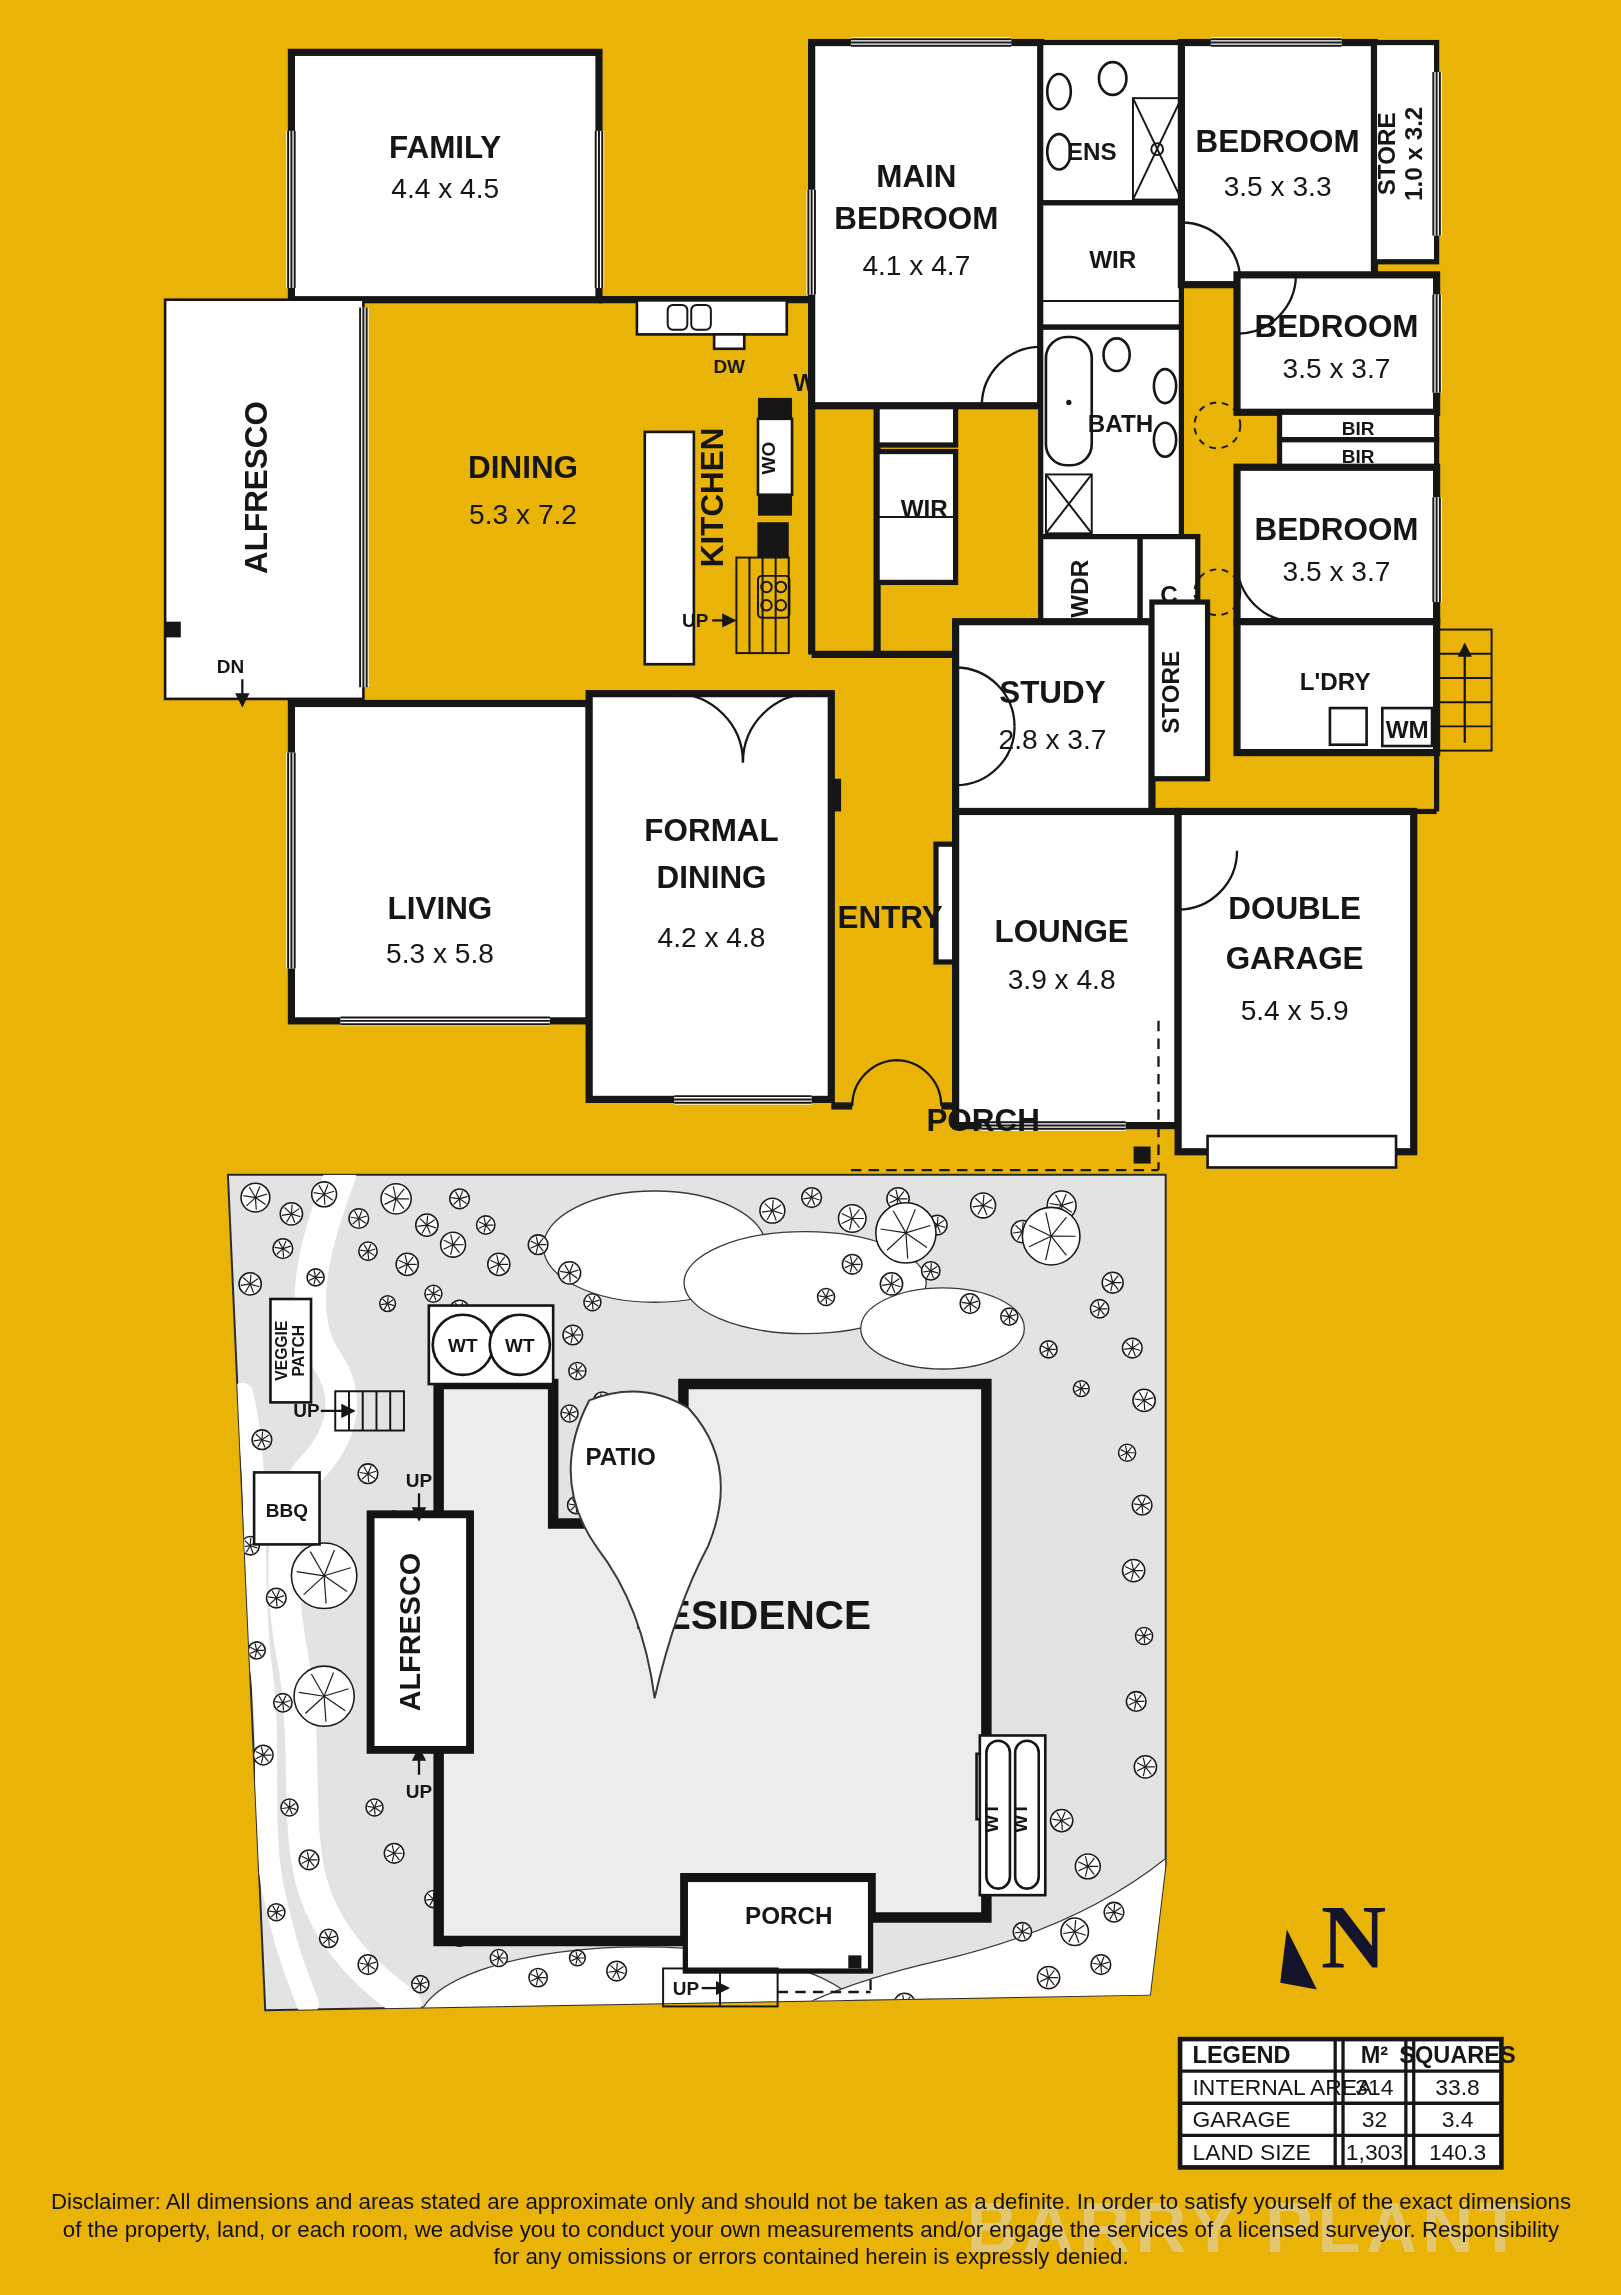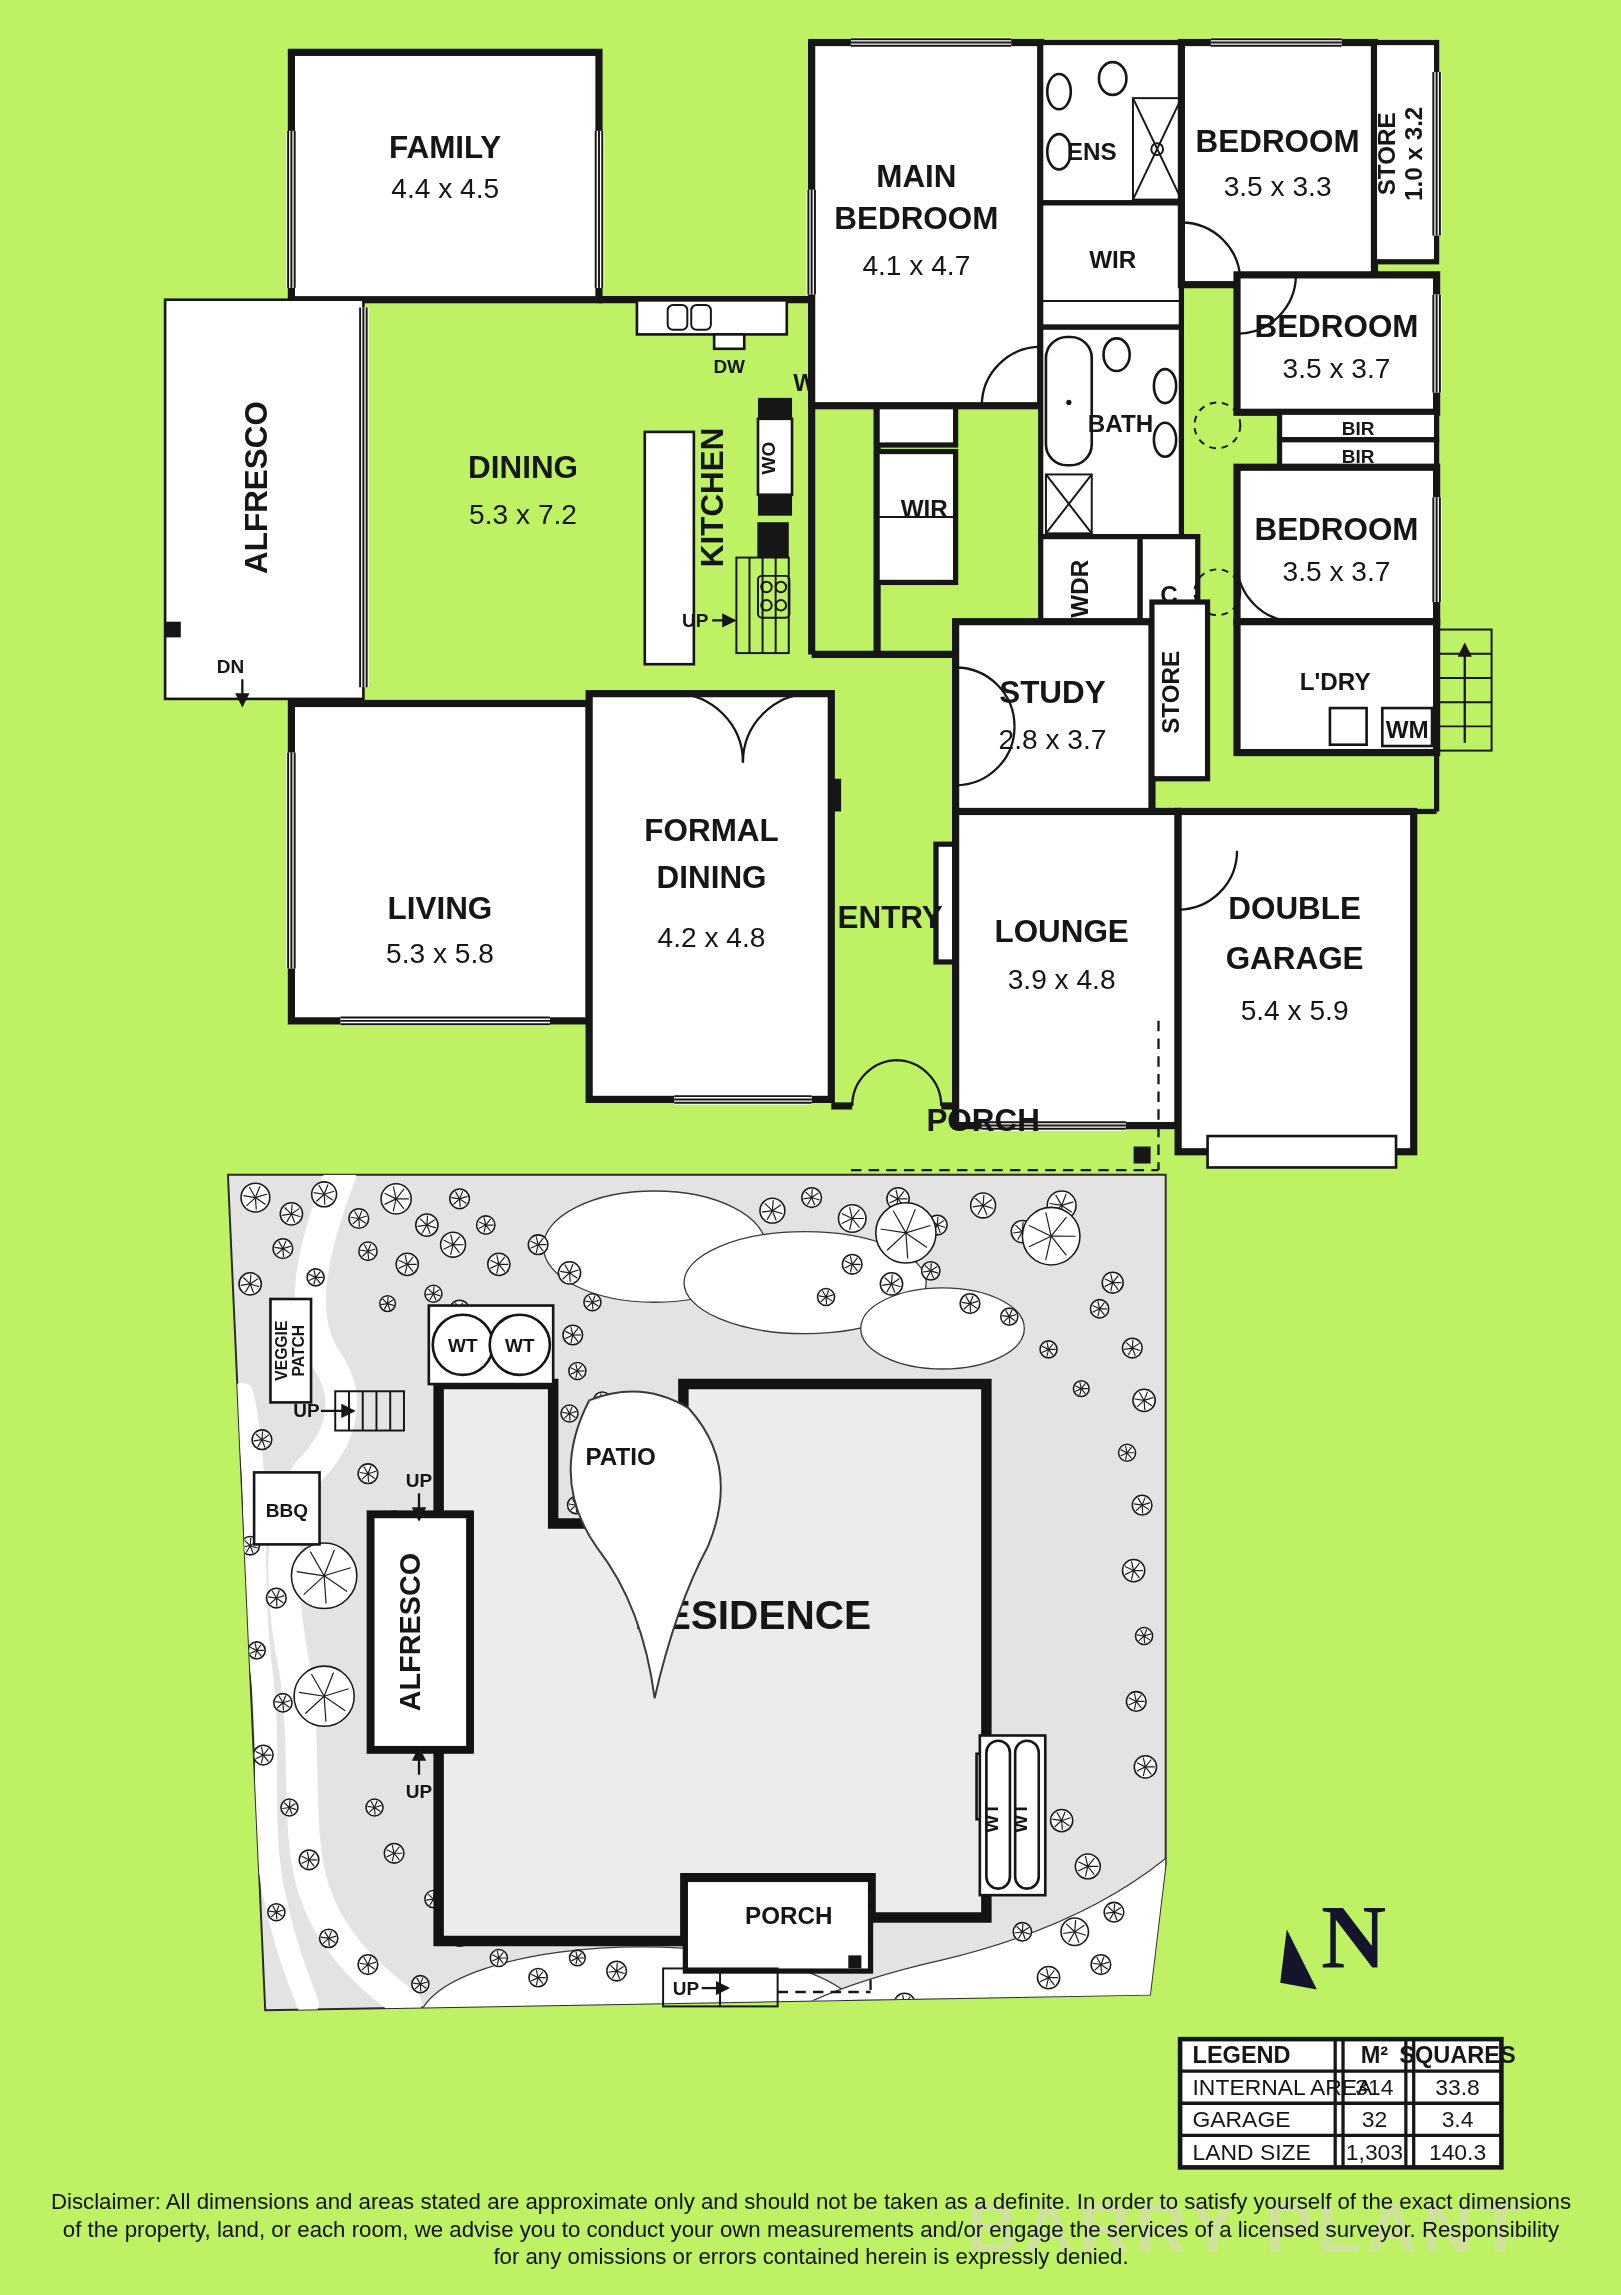--- a/index.html
+++ b/index.html
@@ -1,16 +1,16 @@
 <!DOCTYPE html>
 <html style="font-size:10.5px"><head>
 <meta charset="utf-8">
 <style>
   html,body{margin:0;padding:0;background:#fff;}
-  #page{width:1622px;height:2295px;position:relative;background:#bef264;}
+  #page{width:1622px;height:2295px;position:relative;background:#eab308;}
   svg{display:block;}
   text{font-family:"Liberation Sans",sans-serif;fill:#161616;}
   .room{font-size:48px;font-weight:600;text-anchor:middle;}
   .dims{font-size:43px;font-weight:500;text-anchor:middle;}
   .small{font-size:37px;font-weight:600;text-anchor:middle;}
   .tiny{font-size:29px;font-weight:600;text-anchor:middle;}
   .wall{fill:#fff;stroke:#161616;stroke-width:11;}
   .wall8{fill:#fff;stroke:#161616;stroke-width:8;}
   .thin{fill:#fff;stroke:#161616;stroke-width:4;}
   .ln{stroke:#161616;stroke-width:11;fill:none;}

